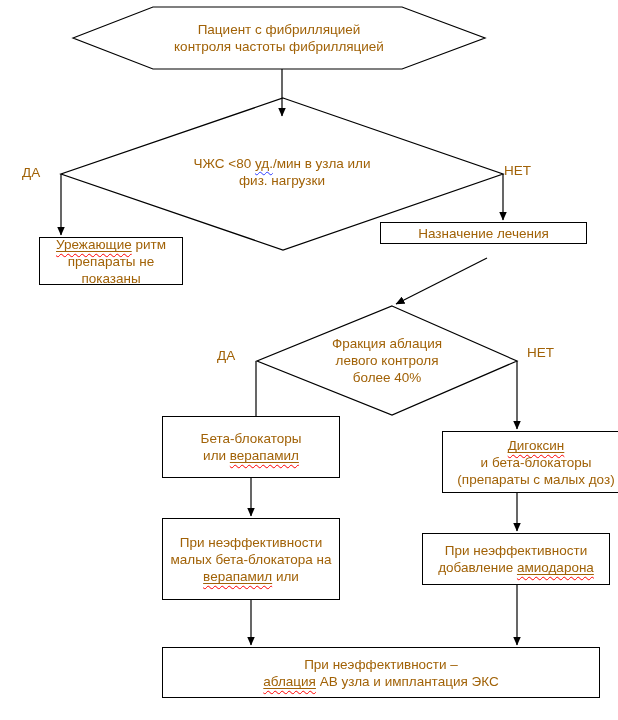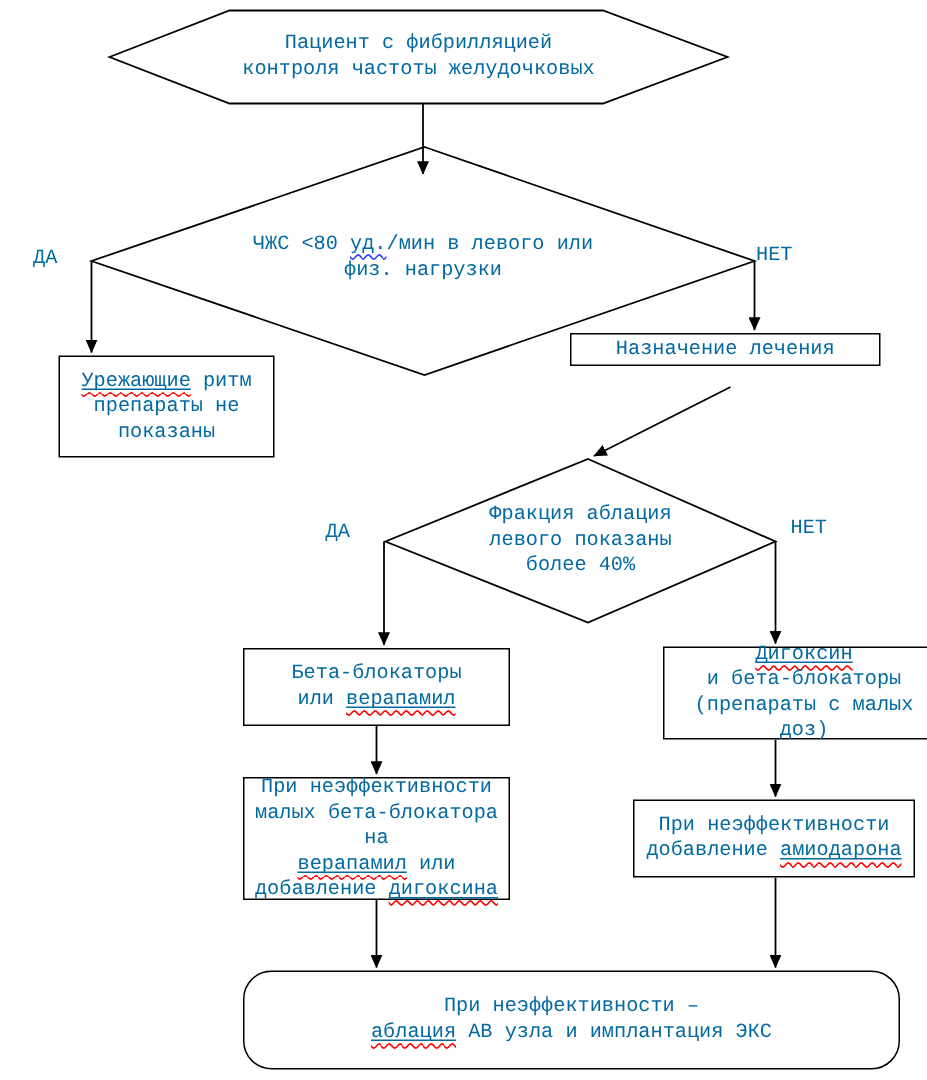--- a/index.html
+++ b/index.html
@@ -1,19 +1,19 @@
 <!DOCTYPE html>
 <html lang="ru"><head>
 <meta charset="utf-8">
 <style>
   html,body{margin:0;padding:0;background:#ffffff;}
   .canvas{
     position:relative;width:618px;height:720px;background:#ffffff;
-    font-family:Liberation Mono, monospace;
-    font-size:13.5px;line-height:17px;color:#0369a1;
+    font-family:Liberation Sans, sans-serif;
+    font-size:13.5px;line-height:17px;color:#a16207;
   }
   svg.layer{position:absolute;left:0;top:0;}
   .txt{position:absolute;display:flex;flex-direction:column;justify-content:center;
        align-items:center;text-align:center;}
   .line{white-space:pre-wrap;}
   .box{position:absolute;border:1.2px solid #000;background:#fff;
        display:flex;flex-direction:column;justify-content:center;align-items:center;
        text-align:center;box-sizing:border-box;}
   .lbl{position:absolute;}
   
@@ -50,71 +50,70 @@
     <line x1="256" y1="361" x2="256" y2="430" stroke="#000" stroke-width="1.2" marker-end="url(#arr)"></line>
     <line x1="517" y1="361" x2="517" y2="429" stroke="#000" stroke-width="1.2" marker-end="url(#arr)"></line>
     <line x1="251" y1="478" x2="251" y2="516" stroke="#000" stroke-width="1.2" marker-end="url(#arr)"></line>
     <line x1="517" y1="493" x2="517" y2="531" stroke="#000" stroke-width="1.2" marker-end="url(#arr)"></line>
     <line x1="251" y1="600" x2="251" y2="645" stroke="#000" stroke-width="1.2" marker-end="url(#arr)"></line>
     <line x1="517" y1="585" x2="517" y2="645" stroke="#000" stroke-width="1.2" marker-end="url(#arr)"></line>
   </svg>
 
   <div class="txt" style="left:73px;top:7px;width:412px;height:62px;">
     <div class="line">Пациент с фибрилляцией</div>
-    <div class="line">контроля частоты желудочковых</div>
+    <div class="line">контроля частоты фибрилляцией</div>
   </div>
 
   <div class="txt" style="left:61px;top:98px;width:442px;height:148px;">
-    <div class="line"><span class="line">ЧЖС &lt;80 </span><span class="gr line">уд.</span><span class="line">/мин в левого или</span></div>
+    <div class="line"><span class="line">ЧЖС &lt;80 </span><span class="gr line">уд.</span><span class="line">/мин в узла или</span></div>
     <div class="line">физ. нагрузки</div>
   </div>
 
   <div class="lbl" style="left:22px;top:164px;">ДА</div>
   <div class="lbl" style="left:504px;top:162px;">НЕТ</div>
 
-  <div class="box" style="left:39px;top:237px;width:144px;height:68px;border-width:1.5px;">
+  <div class="box" style="left:39px;top:237px;width:144px;height:48px;border-width:1.5px;">
     <div class="line"><span class="u"><span class="sp line">Урежающие</span></span><span class="line"> ритм</span></div>
     <div class="line">препараты не</div>
     <div class="line">показаны</div>
   </div>
 
   <div class="box" style="left:380px;top:222px;width:207px;height:22px;">
     <div class="line">Назначение лечения</div>
   </div>
 
   <div class="txt" style="left:257px;top:306px;width:260px;height:109px;">
     <div class="line">Фракция аблация</div>
-    <div class="line">левого показаны</div>
+    <div class="line">левого контроля</div>
     <div class="line">более 40%</div>
   </div>
 
   <div class="lbl" style="left:217px;top:347px;">ДА</div>
   <div class="lbl" style="left:527px;top:344px;">НЕТ</div>
 
-  <div class="box" style="left:162px;top:432px;width:178px;height:52px;border-width:1.5px;">
+  <div class="box" style="left:162px;top:416px;width:178px;height:62px;border-width:1.5px;">
     <div class="line">Бета-блокаторы</div>
     <div class="line"><span class="line">или </span><span class="u"><span class="sp line">верапамил</span></span></div>
   </div>
 
   <div class="box" style="left:442px;top:431px;width:188px;height:62px;">
     <div class="line"><span class="u"><span class="sp line">Дигоксин</span></span></div>
     <div class="line">и бета-блокаторы</div>
     <div class="line">(препараты с малых доз)</div>
   </div>
 
   <div class="box" style="left:162px;top:518px;width:178px;height:82px;border-width:1.5px;">
     <div class="line">При неэффективности</div>
     <div class="line">малых бета-блокатора на</div>
     <div class="line"><span class="u"><span class="sp line">верапамил</span></span><span class="line"> или</span></div>
-    <div class="line"><span class="line">добавление </span><span class="u"><span class="sp line">дигоксина</span></span></div>
   </div>
 
   <div class="box" style="left:422px;top:533px;width:188px;height:52px;">
     <div class="line">При неэффективности</div>
     <div class="line"><span class="line">добавление </span><span class="u"><span class="sp line">амиодарона</span></span></div>
   </div>
 
-  <div class="box" style="left:162px;top:647px;width:438px;height:66px;border-radius:19px;">
+  <div class="box" style="left:162px;top:647px;width:438px;height:51px;">
     <div class="line">При неэффективности –</div>
     <div class="line"><span class="u"><span class="sp line">аблация</span></span><span class="line"> АВ узла и имплантация ЭКС</span></div>
   </div>
 
 </div>
 
 </body></html>

